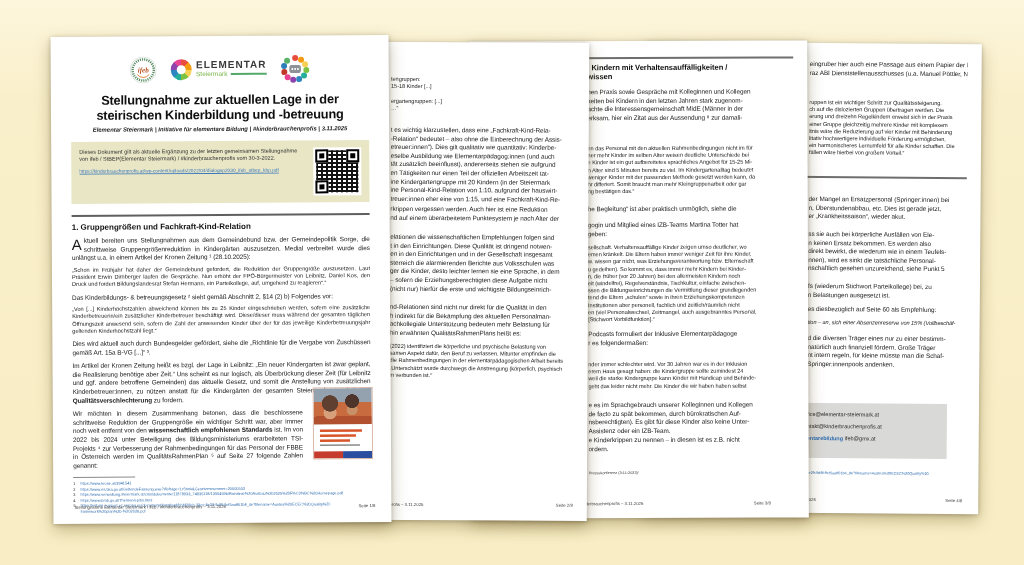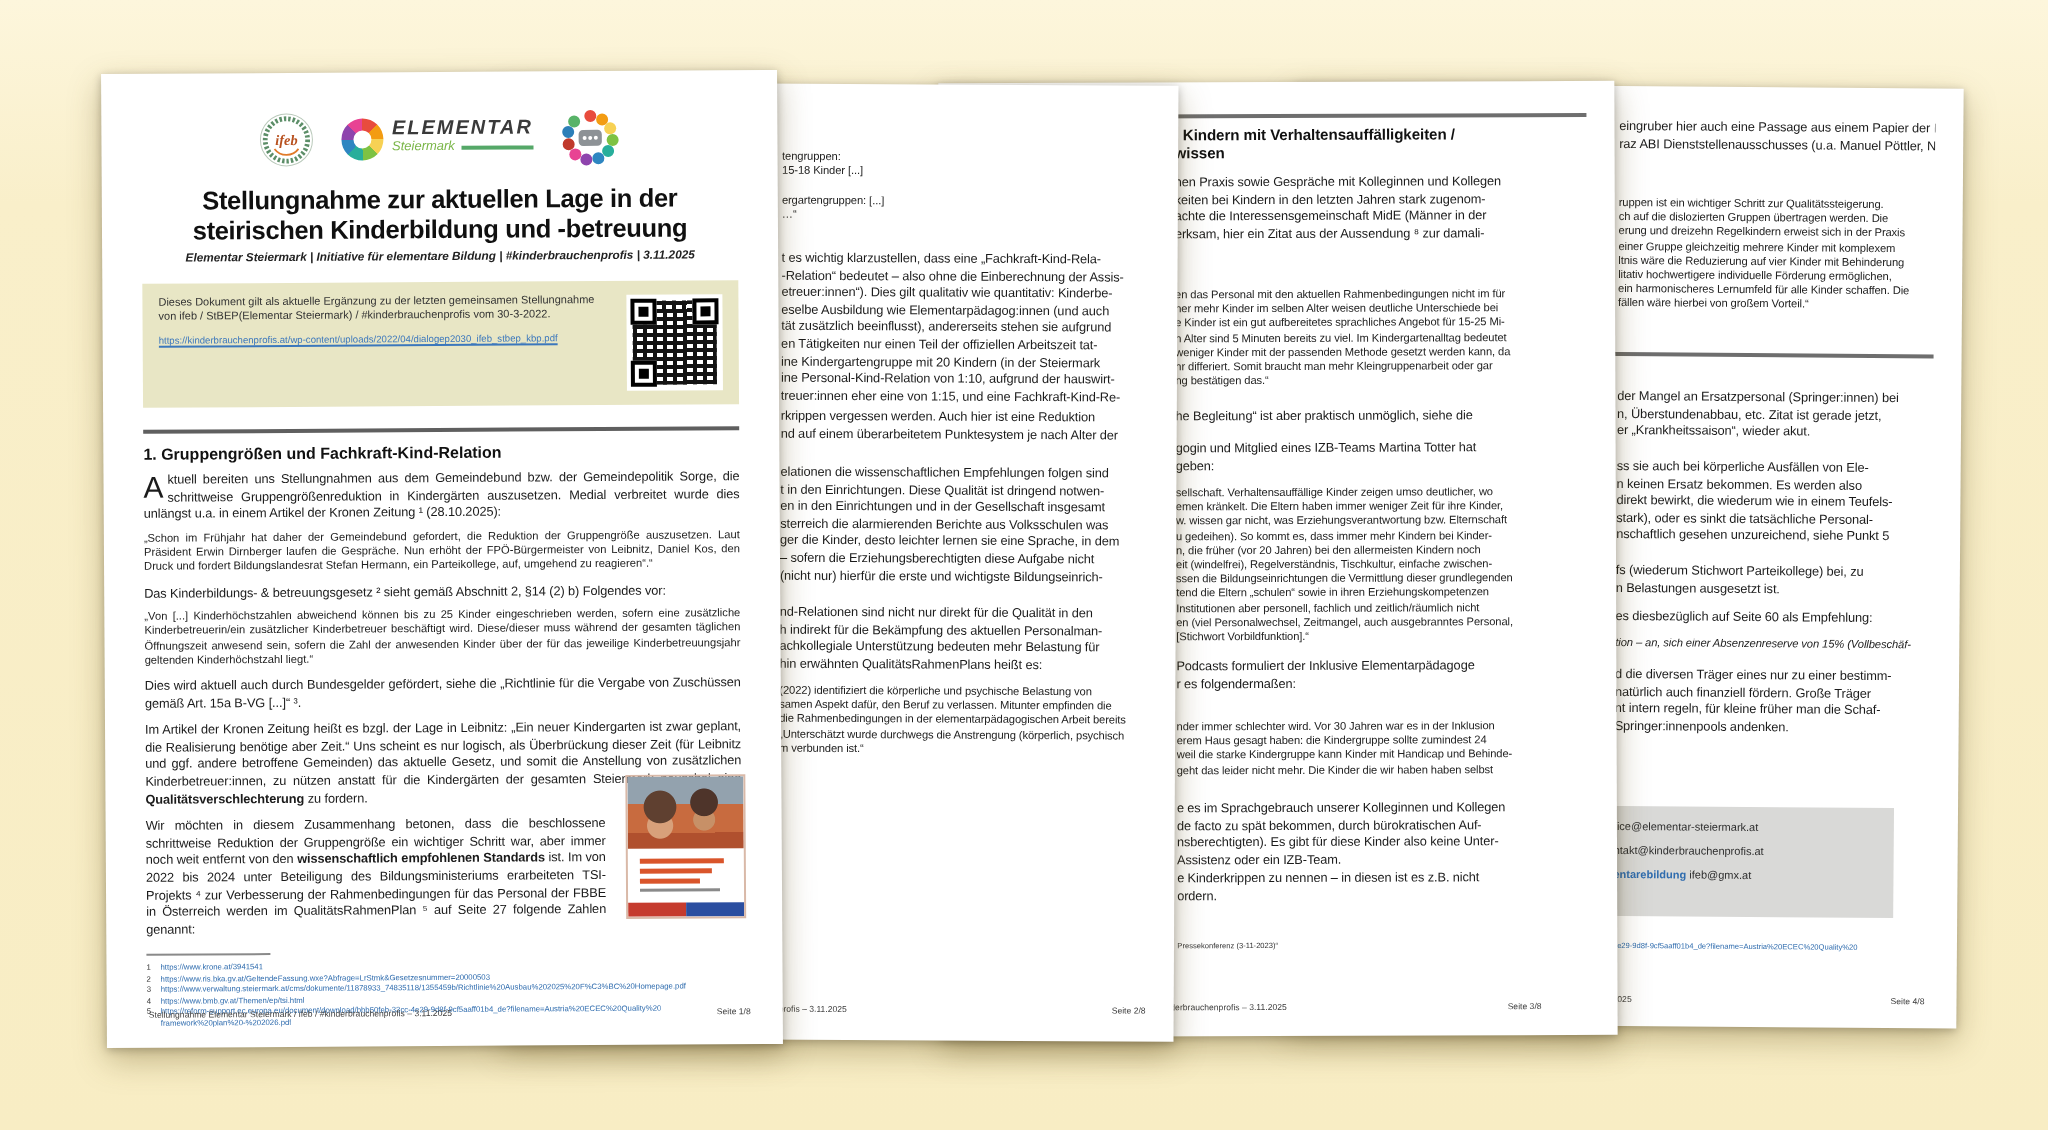--- a/index.html
+++ b/index.html
@@ -18,21 +18,21 @@
   .pgfooter{position:absolute;font-size:4.3px;color:#3c3c3c;white-space:nowrap;}
   .fnline{position:absolute;font-size:3.8px;line-height:5.2px;color:#2f6cae;white-space:nowrap;overflow:hidden;}
   .fn-dark{color:#333;}
   
   .p1-content{position:absolute;left:20px;right:20px;top:12px;}
   .logo-row{display:flex;justify-content:center;align-items:center;gap:14px;height:42px;}
   .elem-logo{display:flex;align-items:center;gap:4px;}
   .pinwheel{width:21px;height:21px;border-radius:50%;position:relative;flex:0 0 auto;
     background:conic-gradient(#e84c3d 0 12.5%,#f39c12 0 25%,#f7d154 0 37.5%,#7dc243 0 50%,#27ae9b 0 62.5%,#2e86c1 0 75%,#8e44ad 0 87.5%,#e84393 0 100%);}
   .pinwheel::after{content:"";position:absolute;inset:6px;background:#fff;border-radius:50%;}
-  .elem-text{display:flex;flex-direction:column;font-style:italic;}
+  .elem-text{display:flex;flex-direction:column;}
   .elem-name{font-size:10px;font-weight:bold;color:#3a3a3a;letter-spacing:1px;line-height:10px;}
   .elem-sub{display:flex;align-items:center;gap:3px;}
   .elem-sub span{font-size:6.5px;color:#7ab648;line-height:8px;}
   .elem-bar{flex:1;height:2px;background:#55a868;min-width:34px;}
   .doc-title{text-align:center;font-weight:bold;font-size:12.8px;line-height:14.5px;color:#101010;letter-spacing:-0.2px;margin-top:3px;}
   .doc-subtitle{text-align:center;font-size:5.9px;font-style:italic;font-weight:bold;color:#222;margin-top:4px;}
   .notice{margin-top:9px;background:#e8e6c5;display:flex;padding:7px 8px;gap:6px;}
   .notice-txt{flex:1;font-size:5.5px;line-height:7.4px;color:#333;}
   .notice-link{display:block;margin-top:4px;font-size:4.8px;color:#3b77bc;text-decoration:underline;white-space:nowrap;overflow:hidden;}
   .qr{width:44px;height:44px;background:#fff;position:relative;flex:0 0 auto;padding:2px;}
@@ -96,44 +96,44 @@
         <div>erung und dreizehn Regelkindern erweist sich in der Praxis</div>
         <div>einer Gruppe gleichzeitig mehrere Kinder mit komplexem</div>
         <div>ltnis wäre die Reduzierung auf vier Kinder mit Behinderung</div>
         <div>litativ hochwertigere individuelle Förderung ermöglichen,</div>
         <div>ein harmonischeres Lernumfeld für alle Kinder schaffen. Die</div>
         <div>fällen wäre hierbei von großem Vorteil.“</div>
       </div>
     <div class="rule" style="left:21px;top:133px;right:14px;"></div>
     <div class="frag" style="left:163px;top:152px;right:14px;">
         <div>der Mangel an Ersatzpersonal (Springer:innen) bei</div>
-        <div>n, Überstundenabbau, etc. Zitat ist gerade jetzt,</div>
+        <div>n, Überstundenabbau, etc. Dies ist gerade jetzt,</div>
         <div>er „Krankheitssaison“, wieder akut.</div>
       </div>
     <div class="frag" style="left:163px;top:187px;right:14px;">
         <div>ss sie auch bei körperliche Ausfällen von Ele-</div>
         <div>n keinen Ersatz bekommen. Es werden also</div>
         <div>direkt bewirkt, die wiederum wie in einem Teufels-</div>
-        <div>stark), oder es sinkt die tatsächliche Personal-</div>
+        <div>nnen), wird es sinkt die tatsächliche Personal-</div>
         <div>nschaftlich gesehen unzureichend, siehe Punkt 5</div>
       </div>
     <div class="frag" style="left:163px;top:239px;right:14px;">
         <div>fs (wiederum Stichwort Parteikollege) bei, zu</div>
         <div>n Belastungen ausgesetzt ist.</div>
       </div>
     <div class="frag" style="left:163px;top:262px;right:14px;">
         <div>es diesbezüglich auf Seite 60 als Empfehlung:</div>
       </div>
     <div class="frag quote" style="left:163px;top:276px;right:14px;font-style:italic;">
         <div>tion – an, sich einer Absenzenreserve von 15% (Vollbeschäf-</div>
       </div>
     <div class="frag" style="left:163px;top:291px;right:14px;">
         <div>d die diversen Träger eines nur zu einer bestimm-</div>
         <div>natürlich auch finanziell fördern. Große Träger</div>
-        <div>nt intern regeln, für kleine früher man die Schaf-</div>
+        <div>nt intern regeln, für kleine müsste man die Schaf-</div>
         <div>Springer:innenpools andenken.</div>
       </div>
     <div class="gbox" style="left:-25px;top:360px;width:328px;height:55px;"></div>
     <div class="boxline" style="left:163px;top:366px;right:36px;">fice@elementar-steiermark.at</div>
     <div class="boxline" style="left:163px;top:378px;right:36px;">ntakt@kinderbrauchenprofis.at</div>
     <div class="boxline" style="left:163px;top:390px;right:36px;"><span class="blue">entarebildung</span><span> ifeb@gmx.at</span></div>
     <div class="fnline" style="left:163px;top:428px;right:14px;">4e29-9d8f-9cf5aaff01b4_de?filename=Austria%20ECEC%20Quality%20</div>
     <div class="pgfooter" style="left:21px;bottom:11px;">Stellungnahme  Elementar Steiermark / ifeb / #kinderbrauchenprofis  –  3.11.2025</div>
     <div class="pgfooter" style="right:16px;bottom:11px;">Seite 4/8</div>
   </div>

